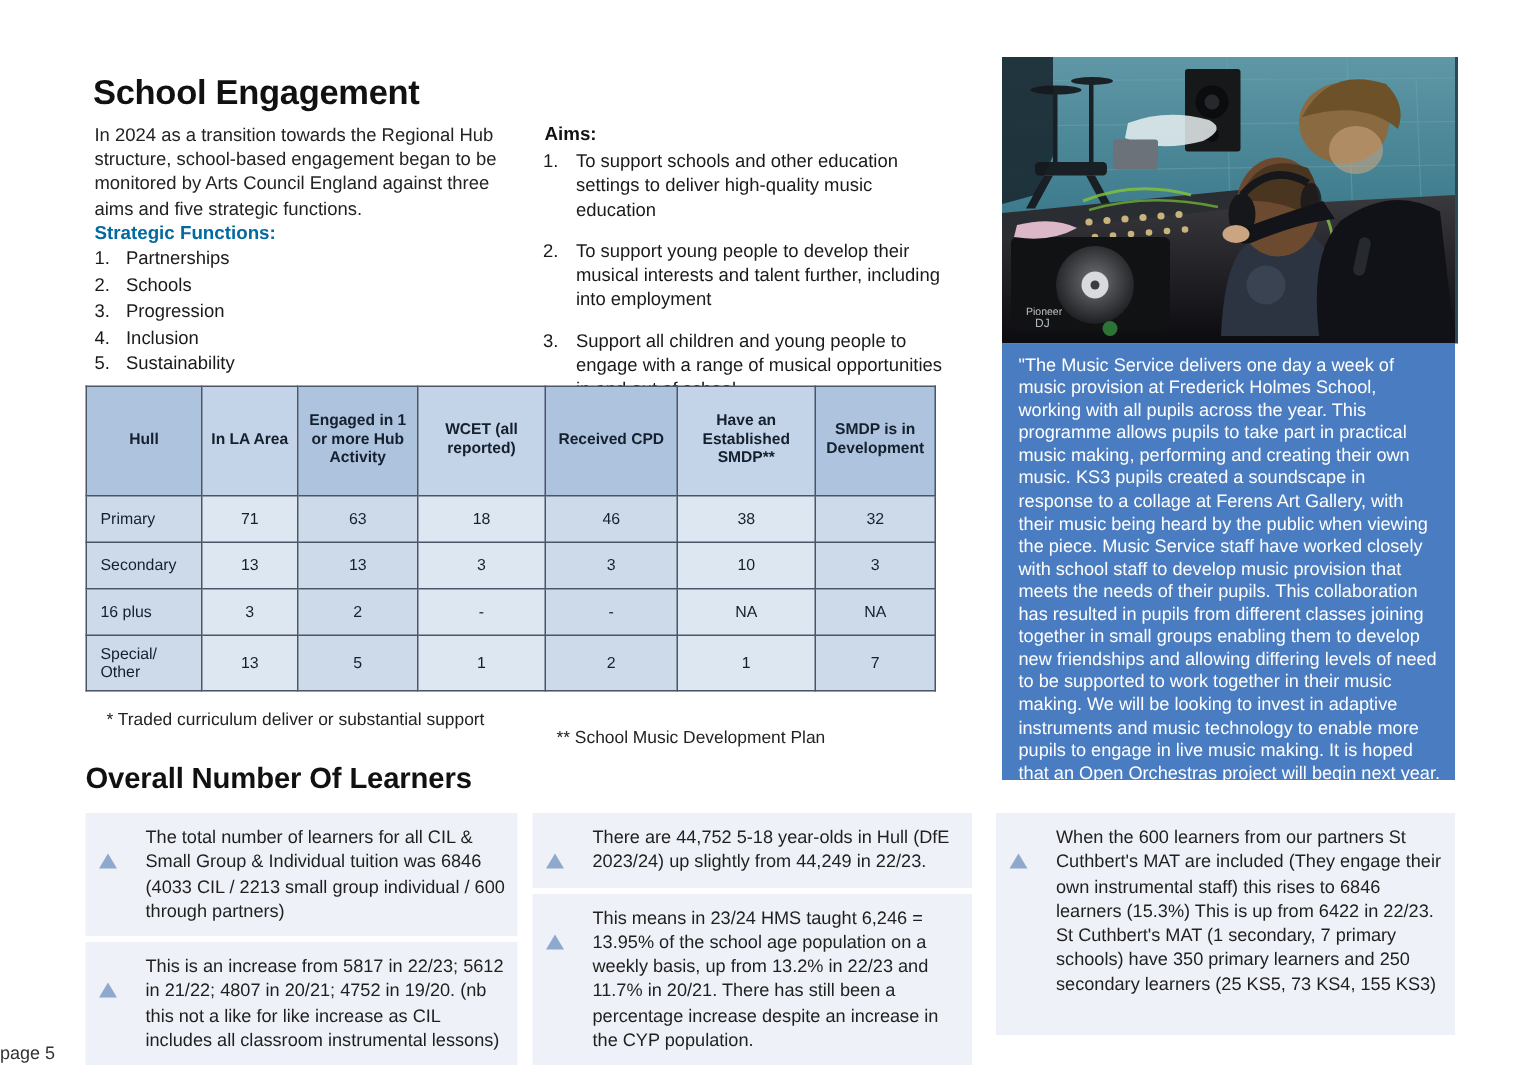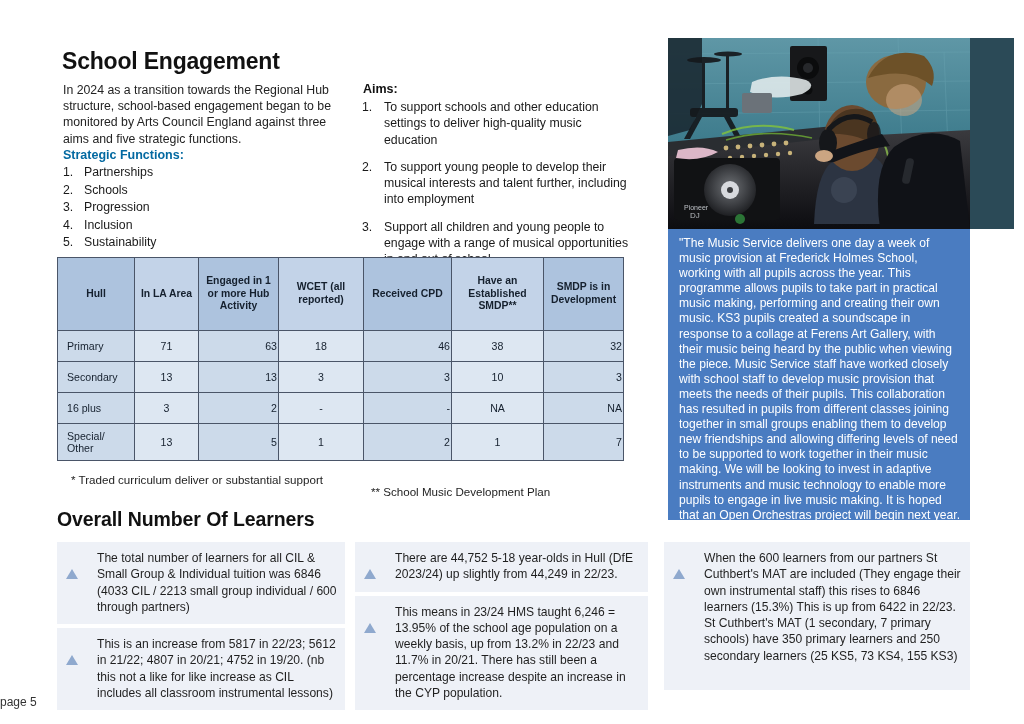--- a/index.html
+++ b/index.html
@@ -106,21 +106,21 @@
     padding: 2px 2px;
   }
   .stats-table th.sh-a { background: #adc3de; }
   .stats-table th.sh-b { background: #c3d3e8; }
 
   .stats-table td {
     height: 26px;
     padding: 2px 1px;
     font-size: 10.6px;
   }
-  .stats-table td.c-a { background: #ccdaea; text-align: right; }
+  .stats-table td.c-a { background: #ccdaea; }
   .stats-table td.c-b { background: #dde7f2; }
   .stats-table td.label {
     text-align: left;
     padding-left: 9px;
     line-height: 12.5px;
   }
   .stats-table tr.total td { font-weight: bold; }
   .stats-table tr.tall td { height: 32px; }
 
   .fn-one {
@@ -136,21 +136,21 @@
     top: 485px;
     font-size: 11.6px;
     color: #232323;
   }
 
   
   .photo {
     position: absolute;
     left: 668px;
     top: 38px;
-    width: 346px;
+    width: 304px;
     height: 191px;
     overflow: hidden;
     background: #2b4a57;
   }
   .photo svg { display: block; }
 
   .quote-box {
     position: absolute;
     left: 668px;
     top: 229px;

